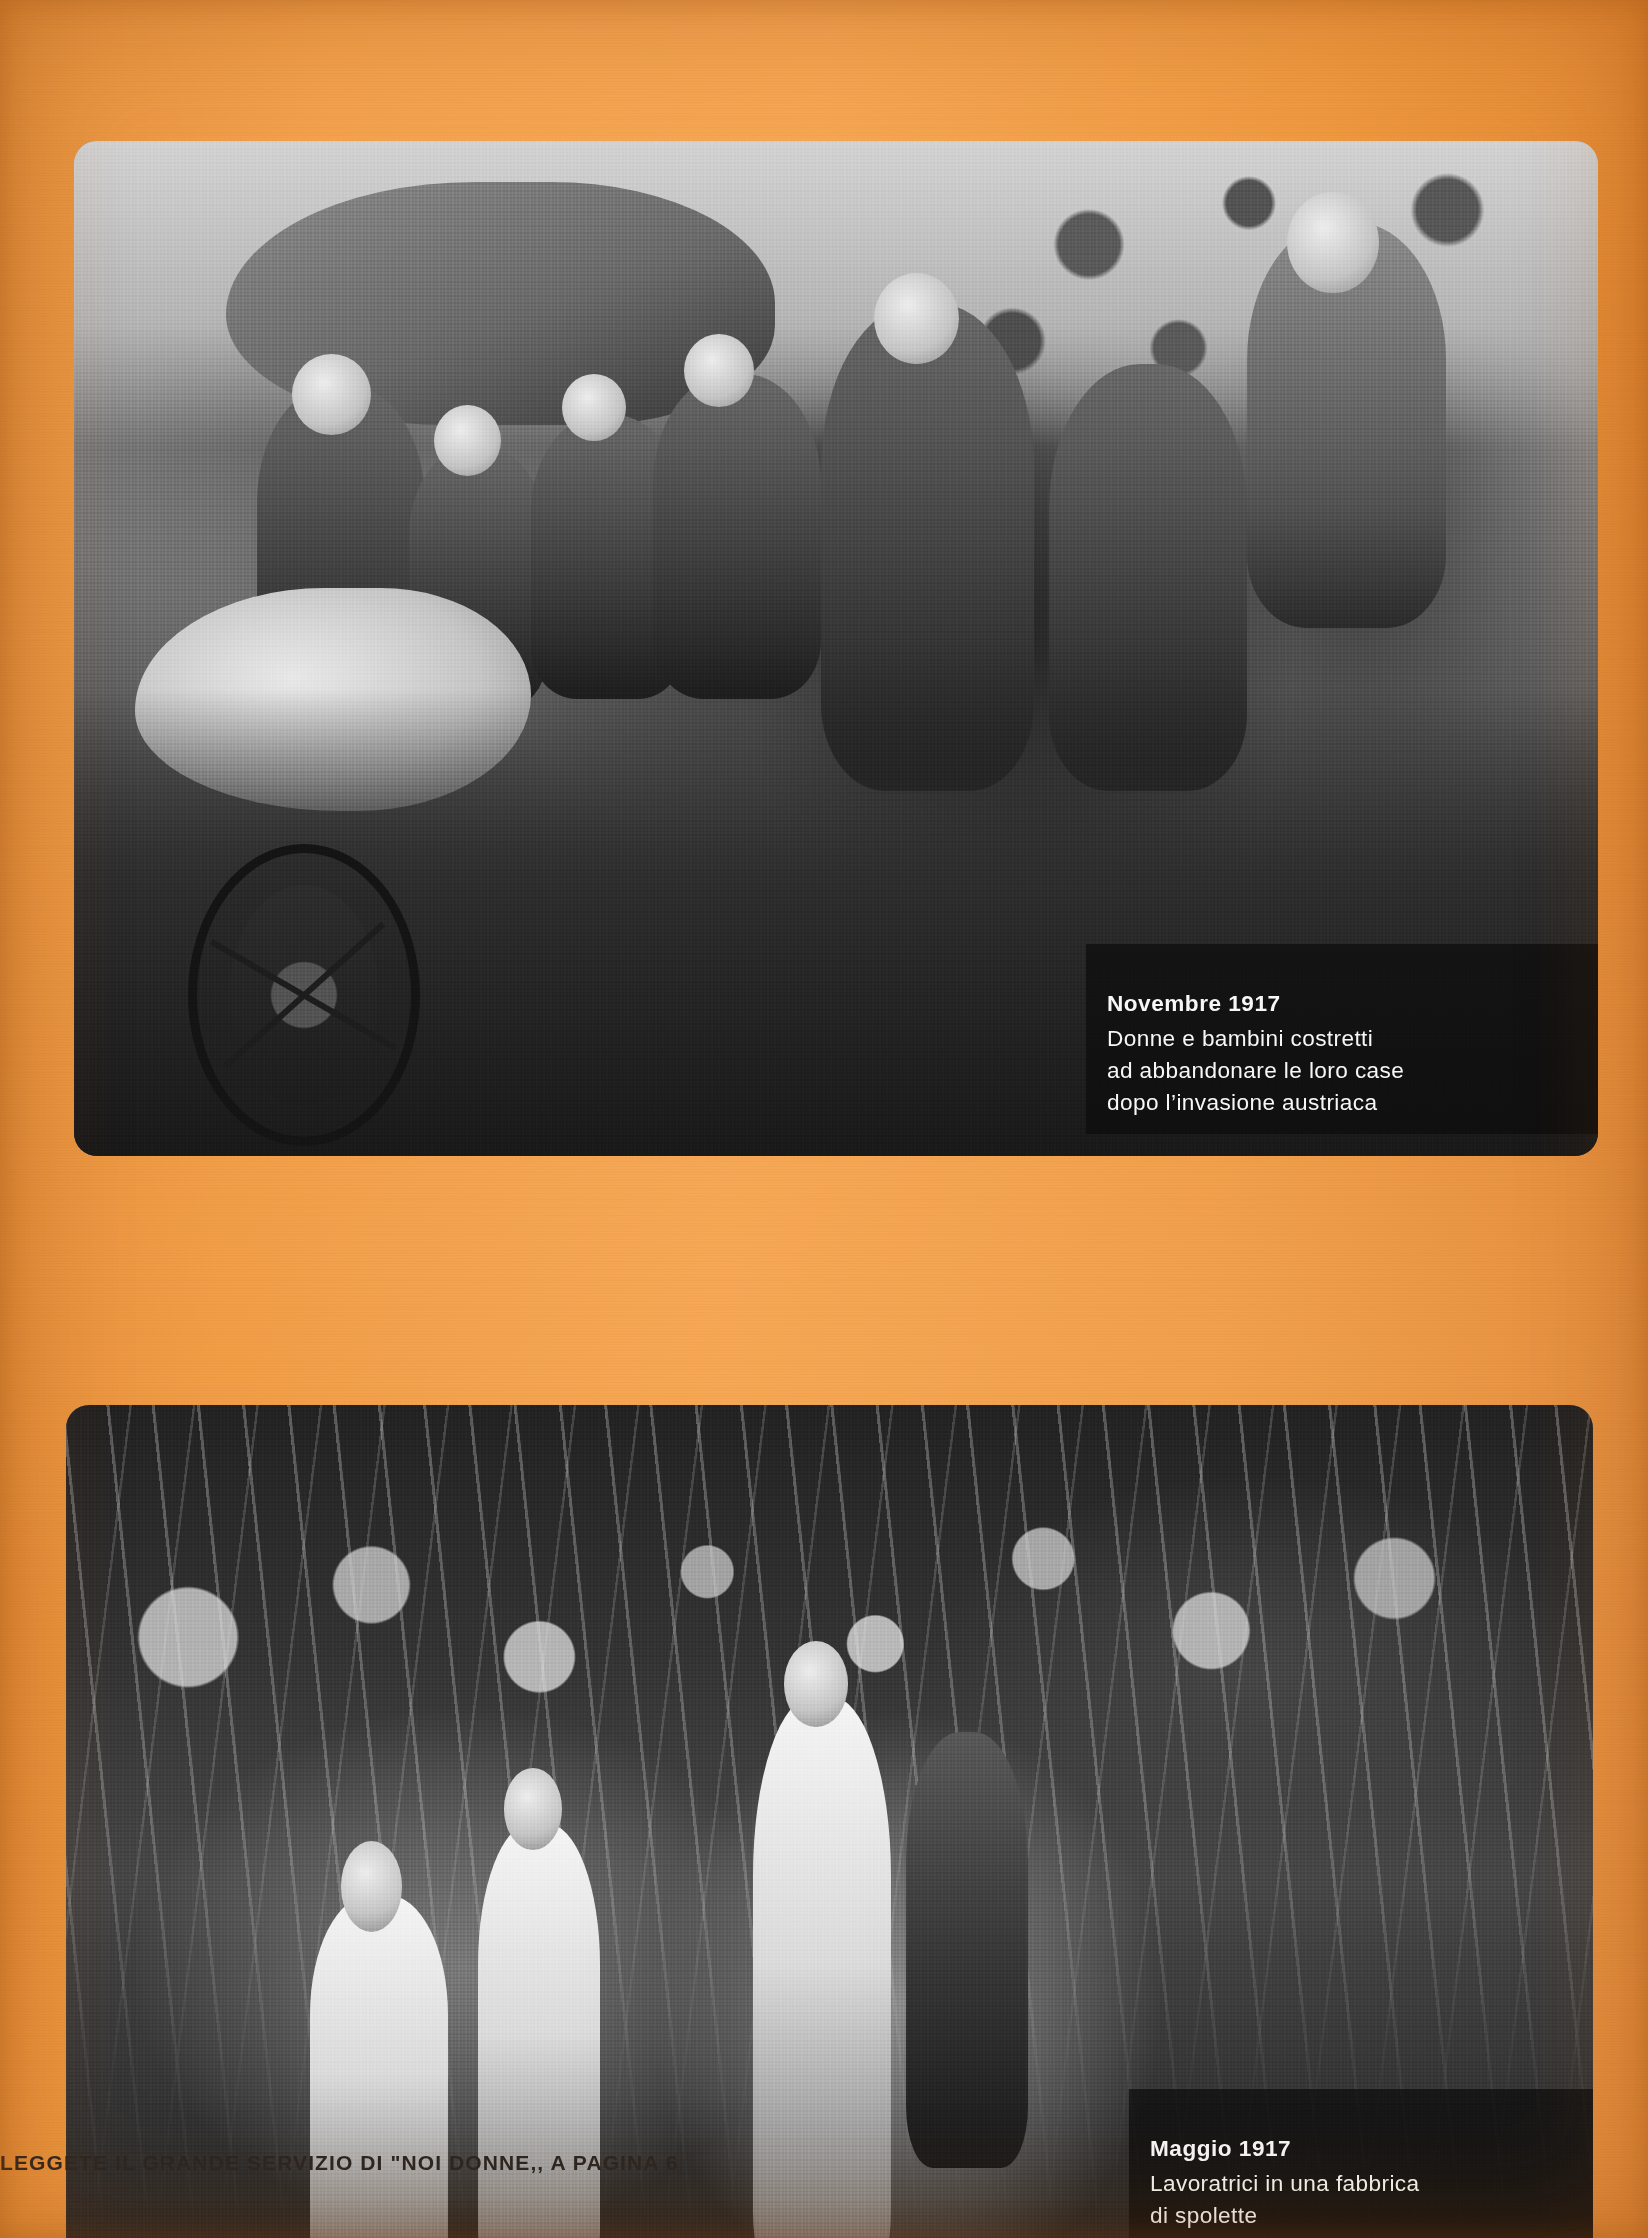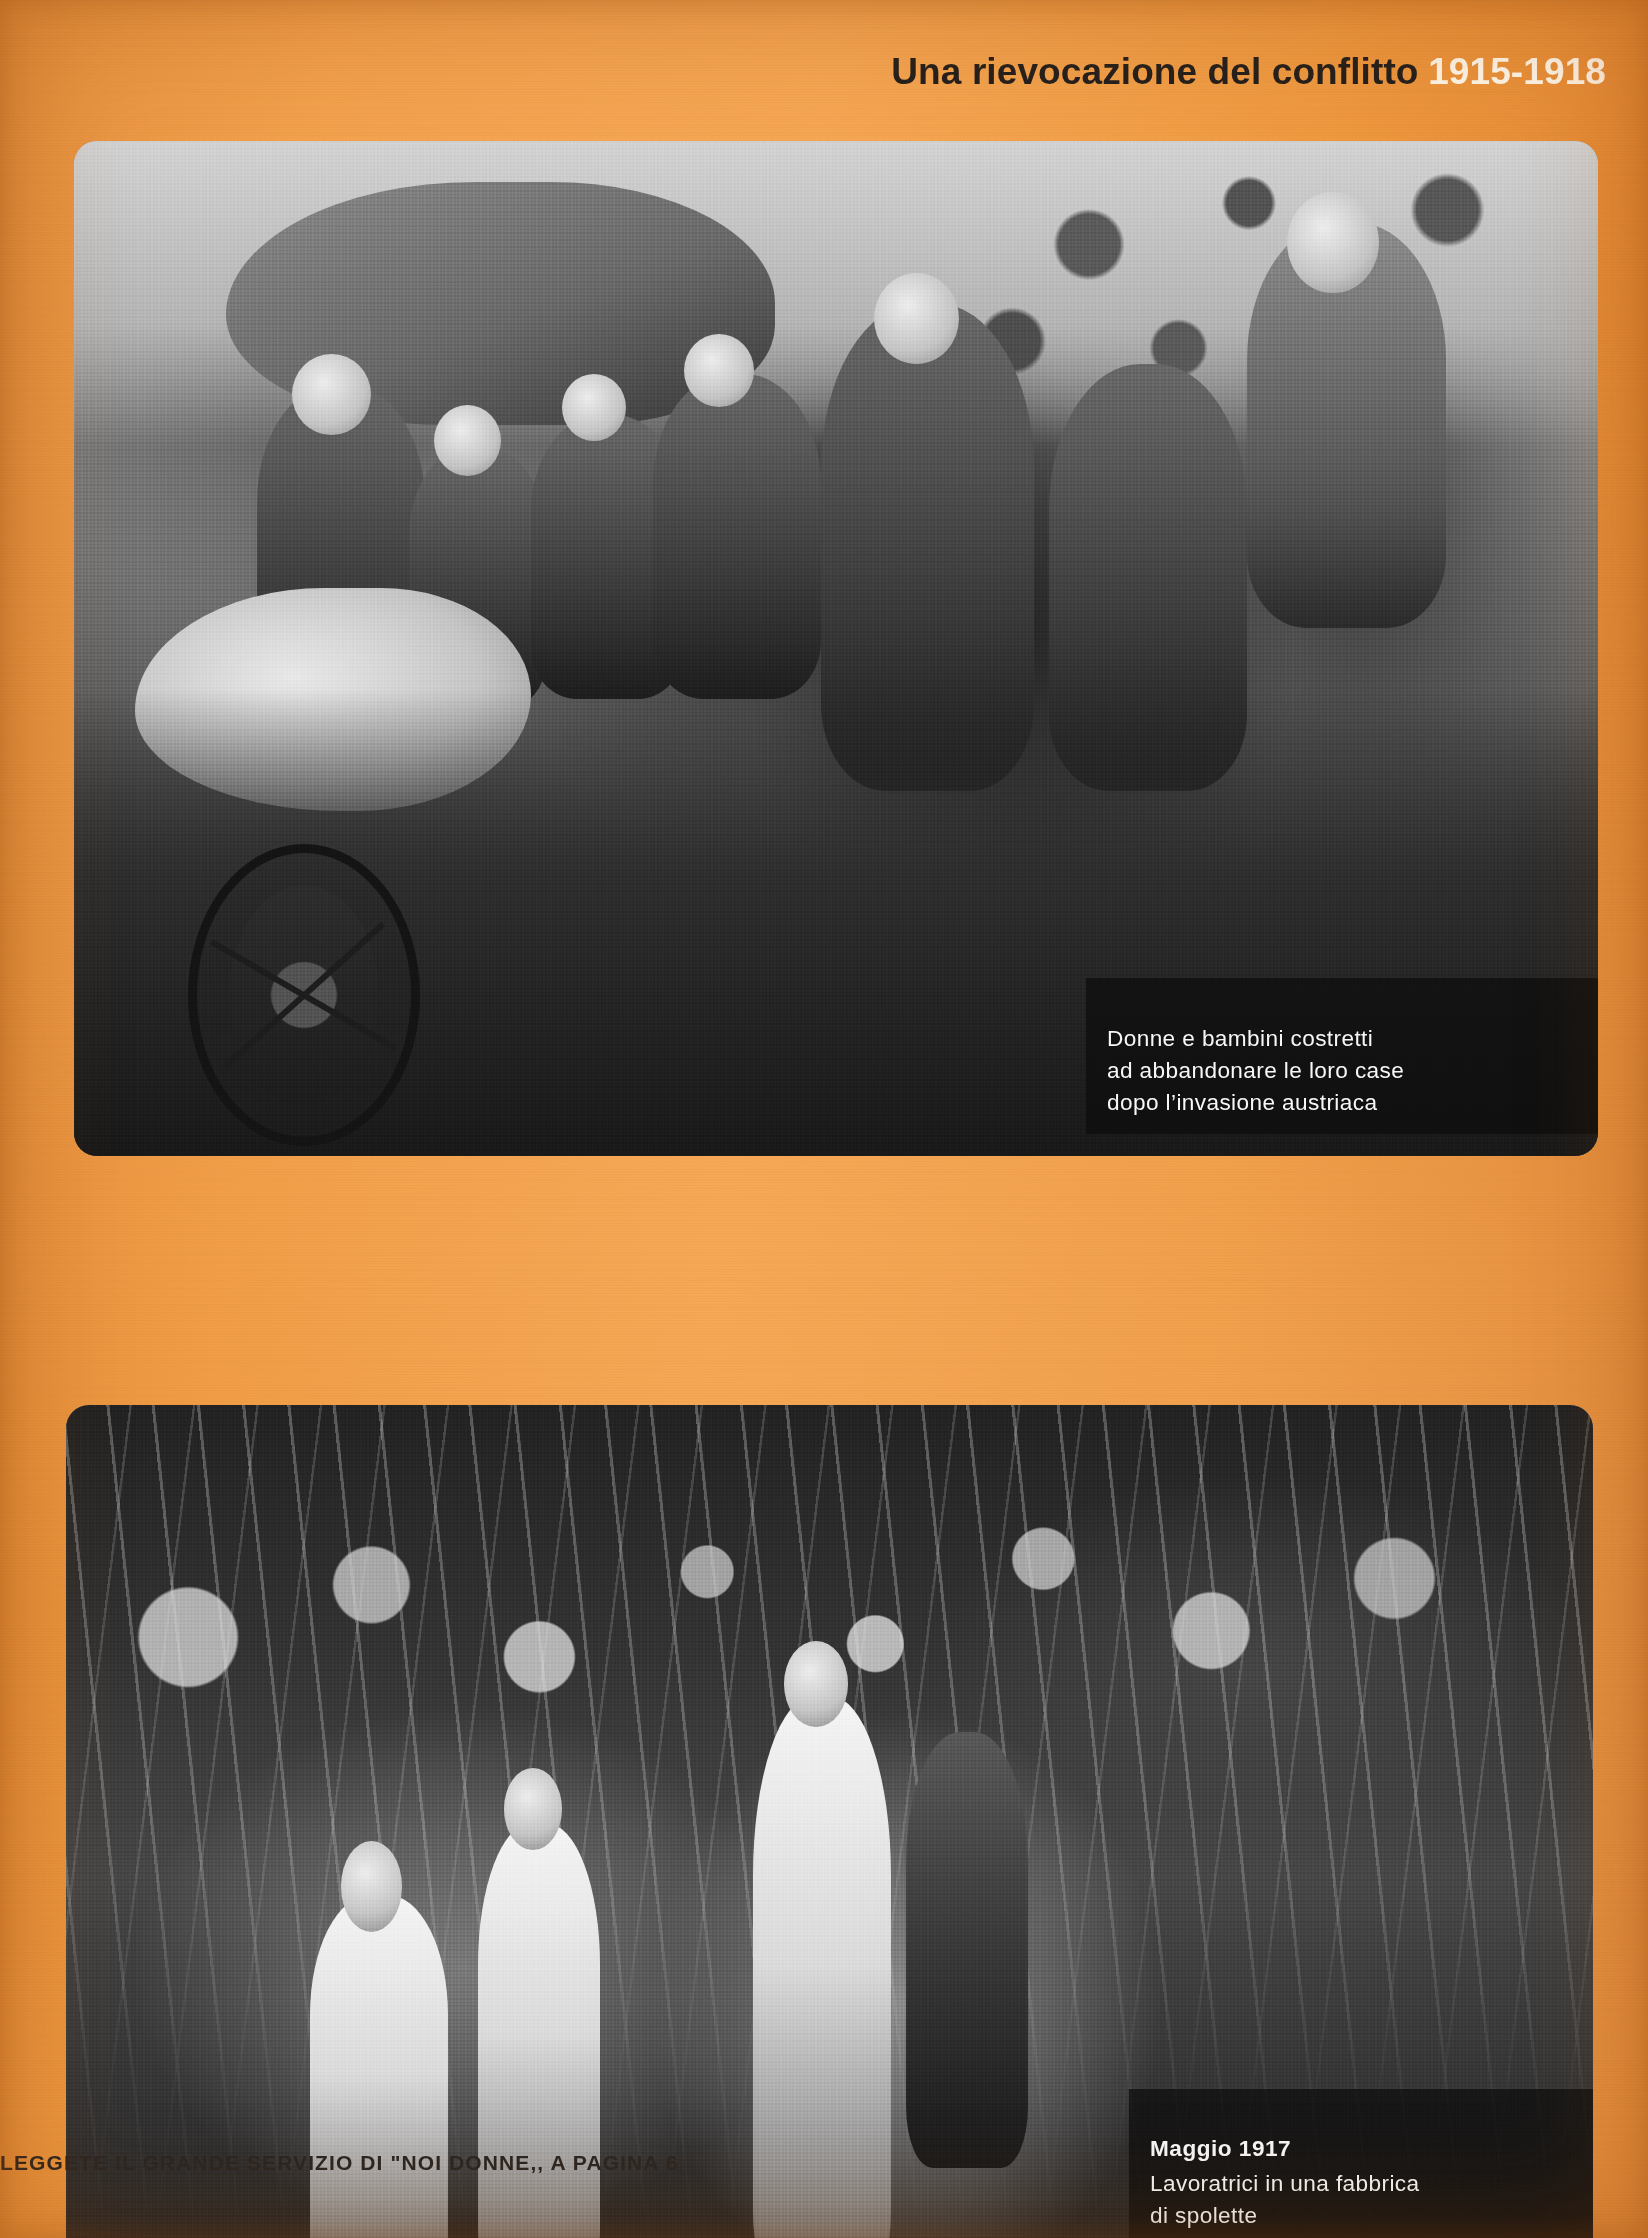--- a/index.html
+++ b/index.html
@@ -253,23 +253,20 @@
     letter-spacing: 1.1px;
   }
 </style>
 </head>
 <body>
 
 <div class="page"></div>
 
 <div class="content">
 
-  <div class="header">
-    <span>Una rievocazione del conflitto</span><span class="years">1915-1918</span>
-  </div>
 
   <div class="photo photo-1">
     <div class="ph1-bg"></div>
     <div class="ph1-sky"></div>
     <div class="ph1-foliage"></div>
     <div class="ph1-canopy"></div>
 
     <div class="ph1-fig" style="left:12%; top:24%; width:11%; height:34%;"></div>
     <div class="ph1-head" style="left:14.3%; top:21%; width:5.2%; height:8%;"></div>
 
@@ -289,21 +286,21 @@
 
     <div class="ph1-fig" style="left:77%; top:8%; width:13%; height:40%; background:linear-gradient(180deg,#8e8b82 0%,#57554e 70%,#33312c 100%);"></div>
     <div class="ph1-head" style="left:79.6%; top:5%; width:6%; height:10%;"></div>
 
     <div class="ph1-bundle"></div>
     <div class="ph1-cart"></div>
     <div class="ph1-wheel"></div>
     <div class="grain"></div>
 
     <div class="caption caption-1">
-      <span>Donne  e  bambini  costretti
+      <span class="cap-date">Novembre 1917</span><span>Donne  e  bambini  costretti
 ad abbandonare le loro case
 dopo  l’invasione  austriaca</span>
     </div>
   </div>
 
 
   <div class="photo photo-2">
     <div class="ph2-bg"></div>
     <div class="ph2-machines"></div>
     <div class="ph2-crowd"></div>

